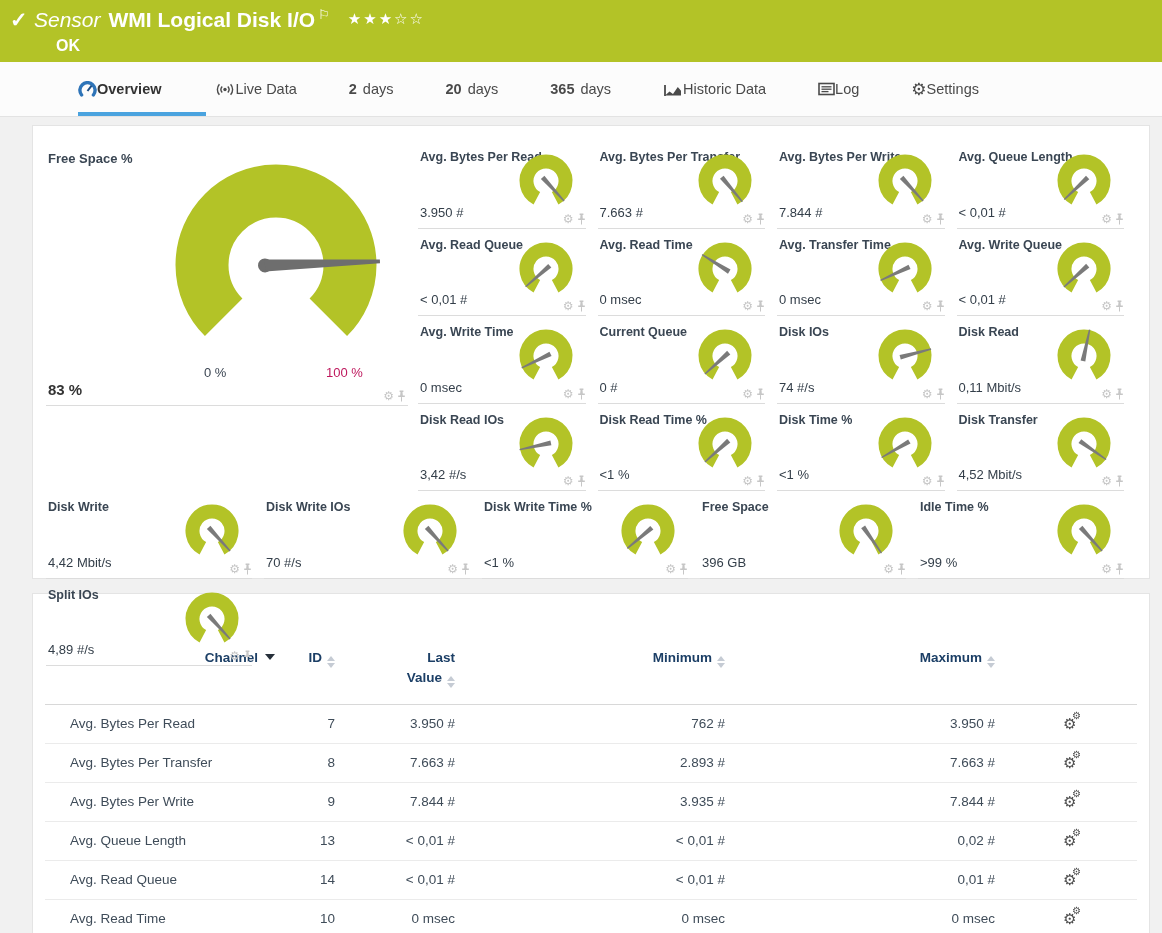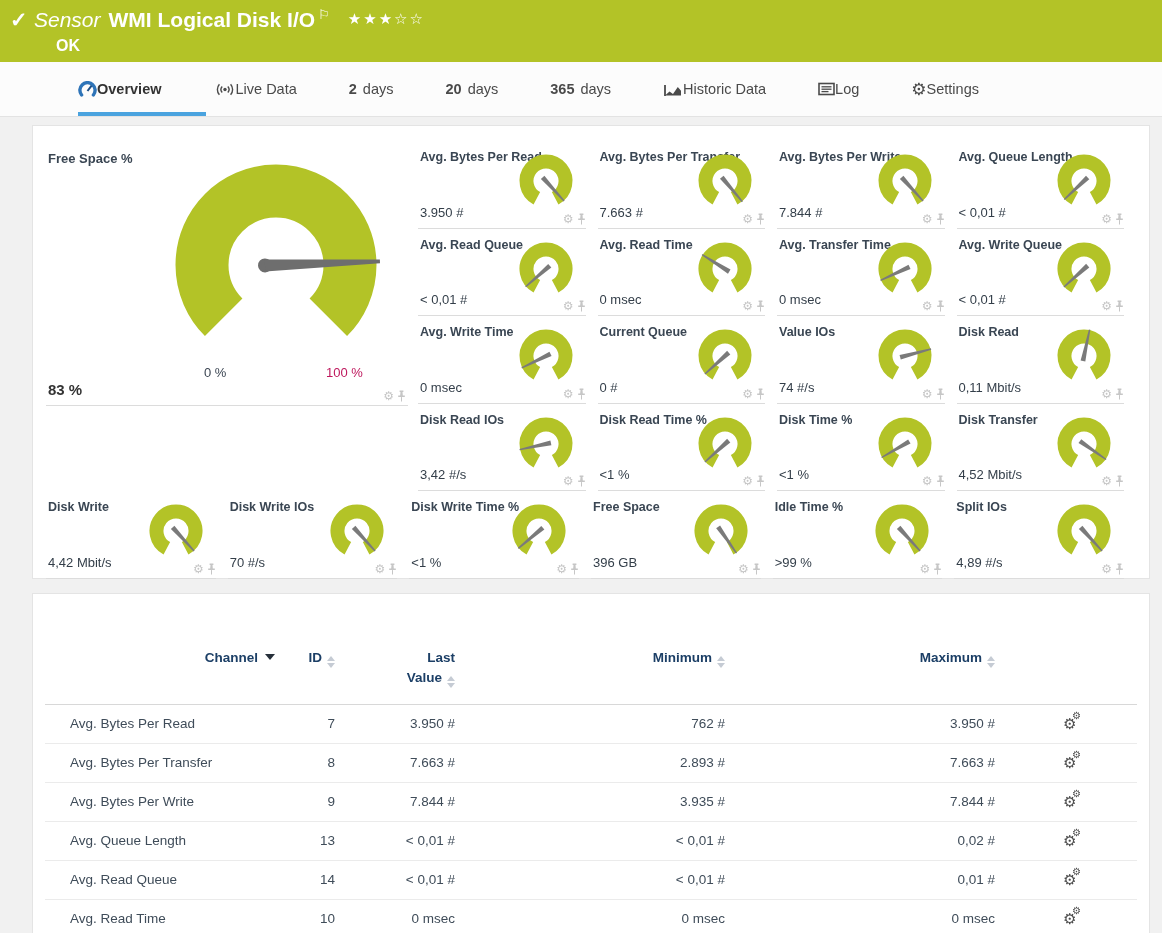--- a/index.html
+++ b/index.html
@@ -24,21 +24,21 @@
   .tab.active { color: #333; font-weight: bold; }
   .tab .num { font-weight: bold; margin-right: 6px; }
   .tab .gear-glyph-tab { font-size: 17px; line-height: 1; }
   .active-underline { position: absolute; left: 78px; bottom: 0; width: 128px; height: 4px; background: #4aa3df; }
 
   
   .panel { background: #fff; border: 1px solid #e4e4e4; margin: 0 12px 0 32px; }
   .gauges-panel { margin-top: 8px; padding: 15px 13px 0 13px; height: 454px; }
   .top-section { display: flex; height: 350px; }
   .right-grid { flex: 1; display: grid; grid-template-columns: repeat(4, 1fr); grid-template-rows: repeat(4, 87.5px); }
-  .bottom-row { display: grid; grid-template-columns: repeat(6, 1fr); height: 87.5px; }
+  .bottom-row { display: grid; grid-template-columns: repeat(5, 1fr); height: 87.5px; }
 
   
   .big { position: relative; width: 372px; height: 265px; flex: none; }
   .big::after { content: ""; position: absolute; left: 0; right: 10px; bottom: 0; border-bottom: 1px solid #dcdcdc; }
   .big-label { position: absolute; left: 2px; top: 10px; font-size: 13px; font-weight: bold; color: #3a4653; }
   .big-svg { position: absolute; left: 100px; top: 12px; }
   .scale-min { position: absolute; left: 158px; top: 224px; font-size: 13px; color: #3c4653; }
   .scale-max { position: absolute; left: 280px; top: 224px; font-size: 13px; color: #be185d; }
   .big-value { position: absolute; left: 2px; bottom: 8px; font-size: 15px; font-weight: bold; color: #333; }
 
@@ -337,21 +337,21 @@
     <span class="cell-icons">
       <span class="gear-glyph">⚙</span>
       <svg width="9" height="12" viewBox="0 0 9 12" fill="#c6c6c6">
         <path d="M2.6 0.5 h3.8 v1.6 h-0.9 l0.3 3.4 h2 v1.6 h-6.6 v-1.6 h2 l0.3 -3.4 h-0.9 z"></path>
         <rect x="4" y="7.1" width="1" height="4.4"></rect>
       </svg>
     </span>
   </div>
 
   <div class="mini">
-    <div class="g-label">Value IOs</div>
+    <div class="g-label">Disk IOs</div>
     <svg class="mini-svg" width="60" height="58" viewBox="0 0 60 58">
       <path class="arc" stroke-width="14" d="M 39.16 45.22 A 19.5 19.5 0 1 0 20.84 45.22"></path>
       <g class="needle-g" transform="translate(30,28) rotate(-15)">
         <polygon class="needle" points="-5,2.4 -5,-2.4 27,-0.7 27,0.7"></polygon>
       </g>
     </svg>
     <div class="g-value">74 #/s</div>
     <span class="cell-icons">
       <span class="gear-glyph">⚙</span>
       <svg width="9" height="12" viewBox="0 0 9 12" fill="#c6c6c6">

